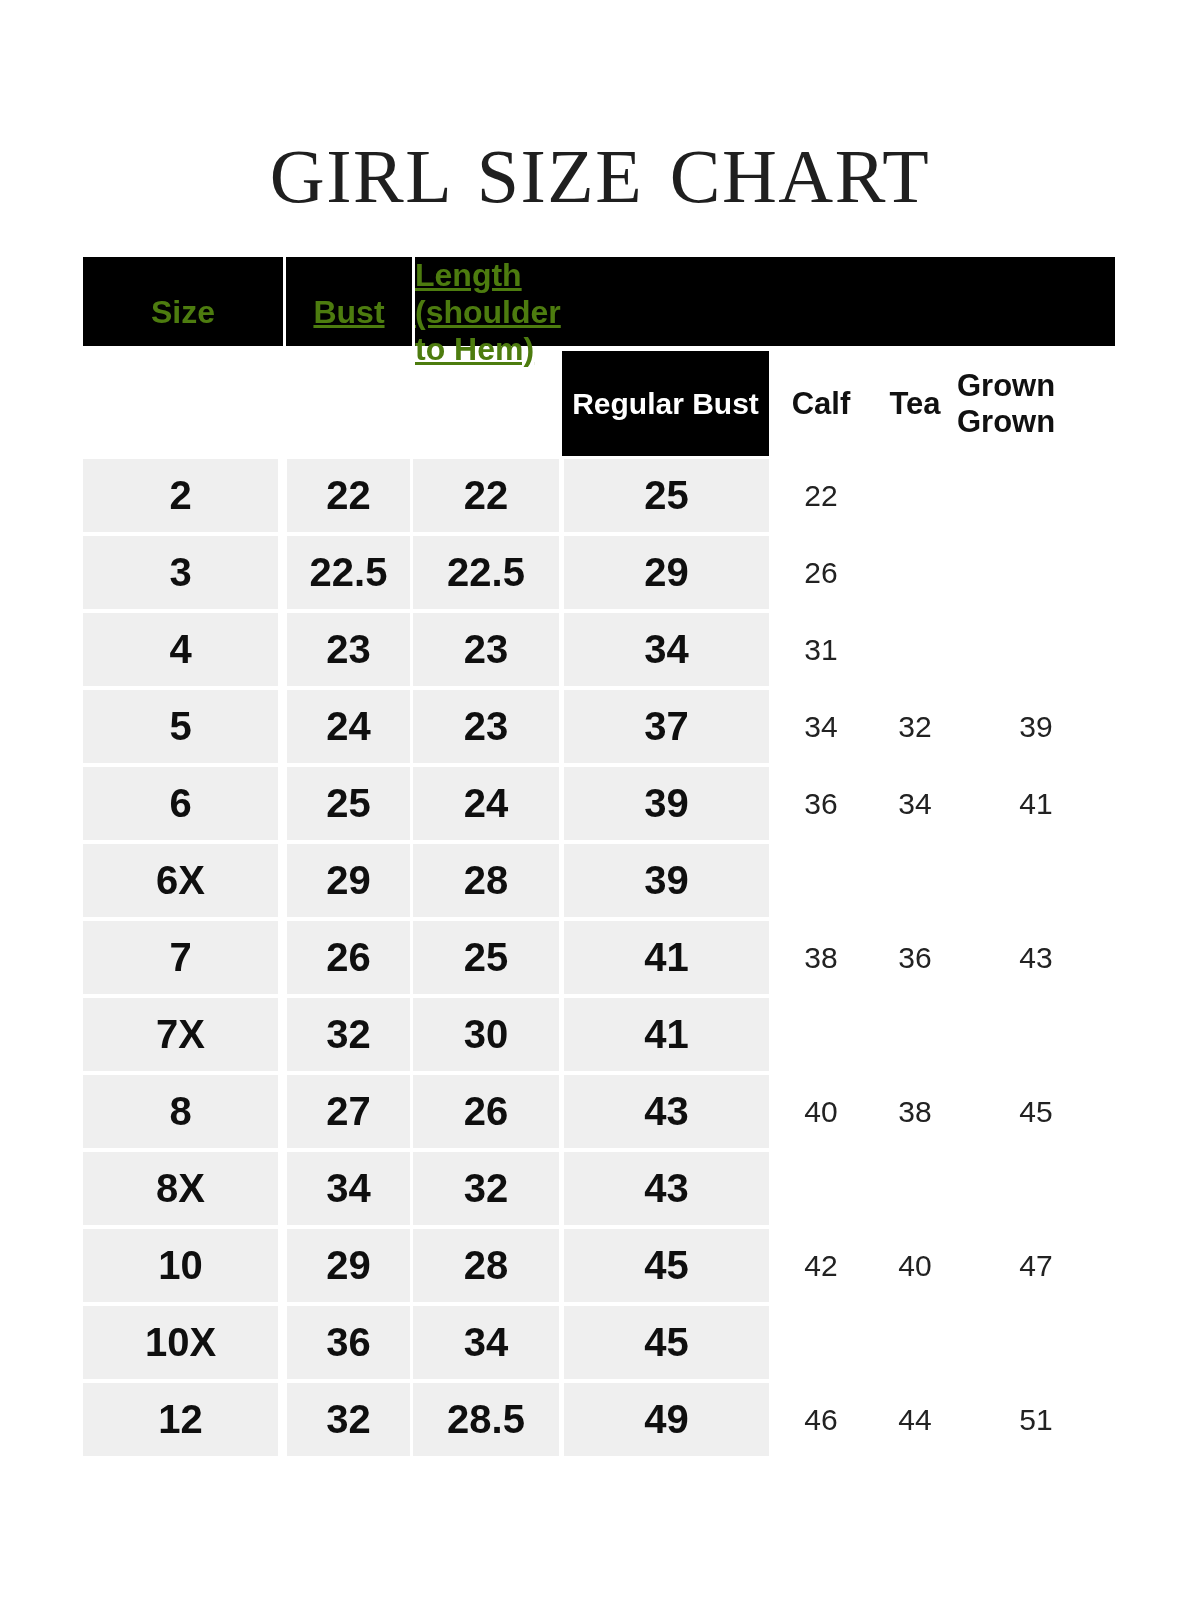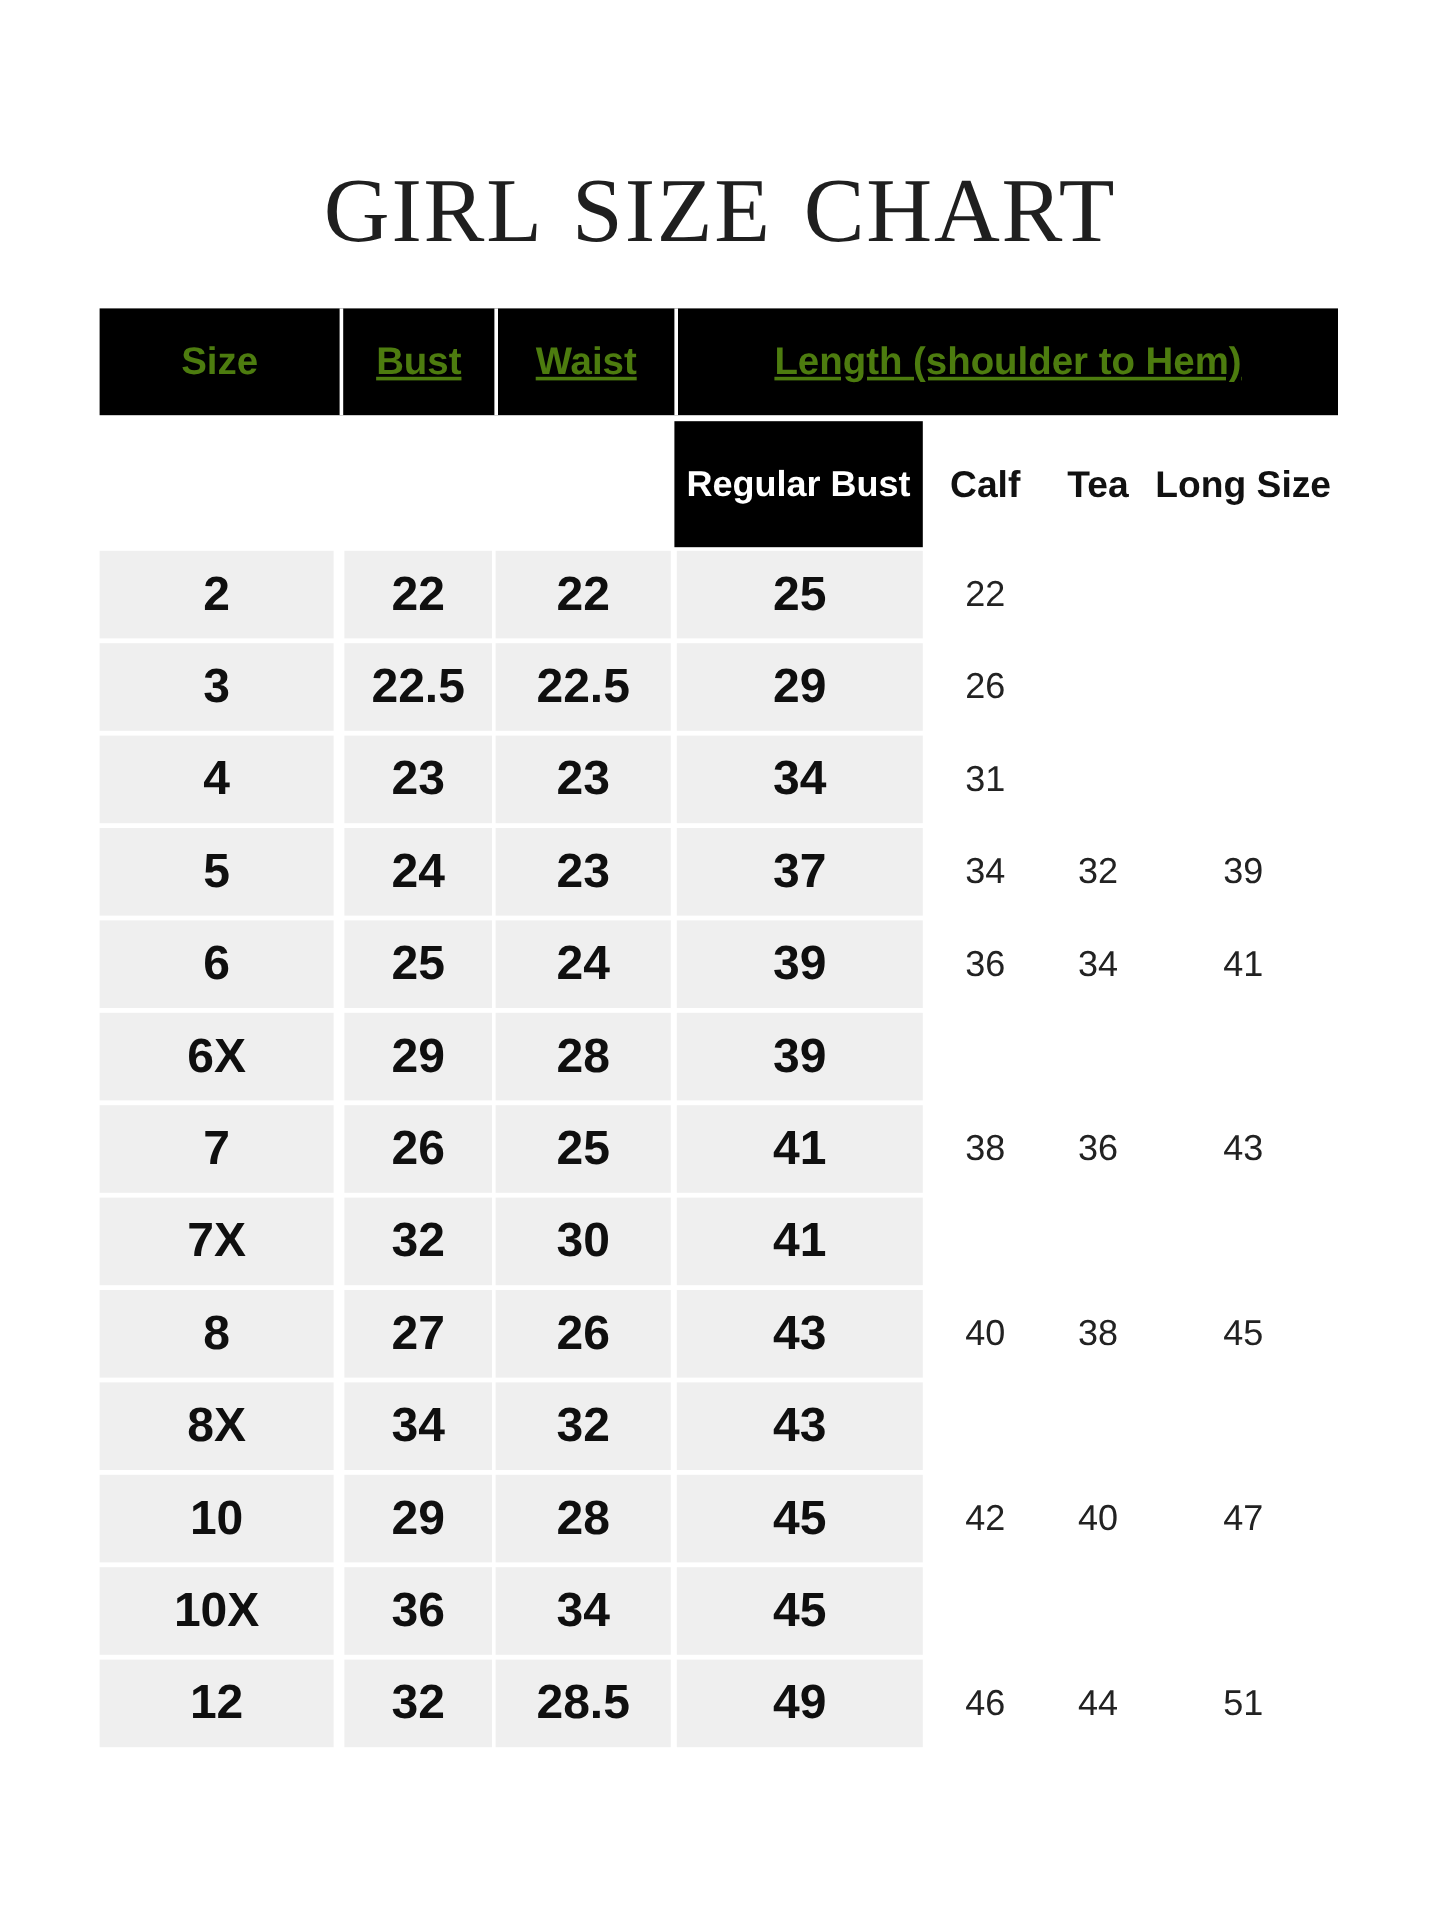--- a/index.html
+++ b/index.html
@@ -114,29 +114,28 @@
 
 <div>
 
   <h1 class="title">GIRL SIZE CHART</h1>
 
   <div class="table">
 
     <div class="head-row">
       <div class="head-cell">Size</div>
       <div class="head-cell sep">Bust</div>
-      <div class="head-cell sep">Waist</div>
       <div class="head-cell sep">Length (shoulder to Hem)</div>
     </div>
 
     <div>
       <div class="sub-ankle">Regular Bust</div>
       <div class="sub-label col-calf">Calf</div>
       <div class="sub-label col-tea">Tea</div>
-      <div class="sub-label col-long">Long Size</div>
+      <div class="sub-label col-long">Grown Grown</div>
     </div>
 
     <div class="rows" id="rows">
         <div class="row">
           <div class="cell col-size gray">2</div>
           <div class="cell col-bust gray">22</div>
           <div class="cell col-waist gray">22</div>
           <div class="cell col-ankle gray">25</div>
           <div class="cell col-calf plain">22</div>
           <div class="cell col-tea plain"></div>

